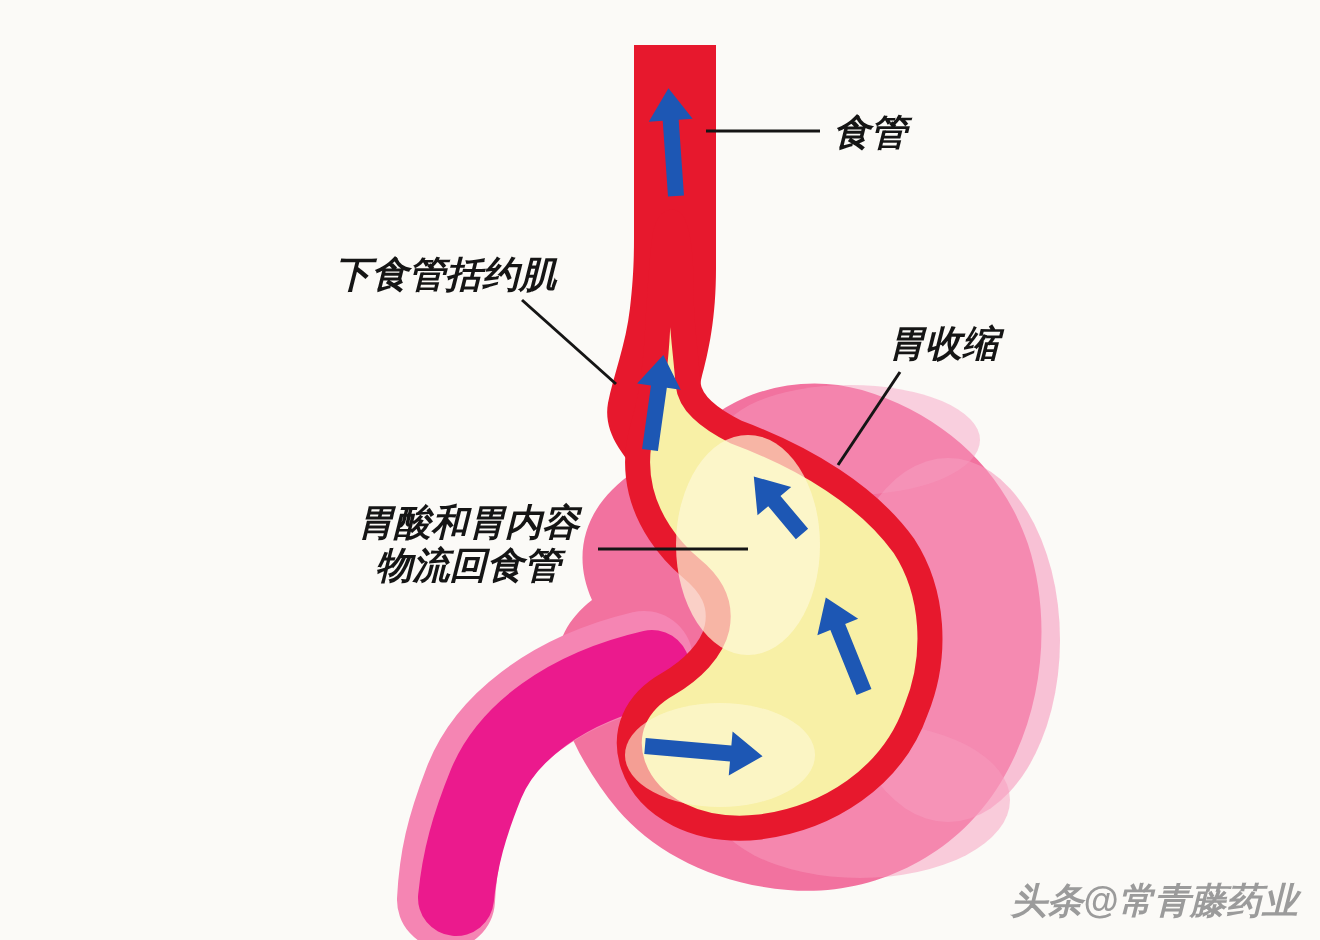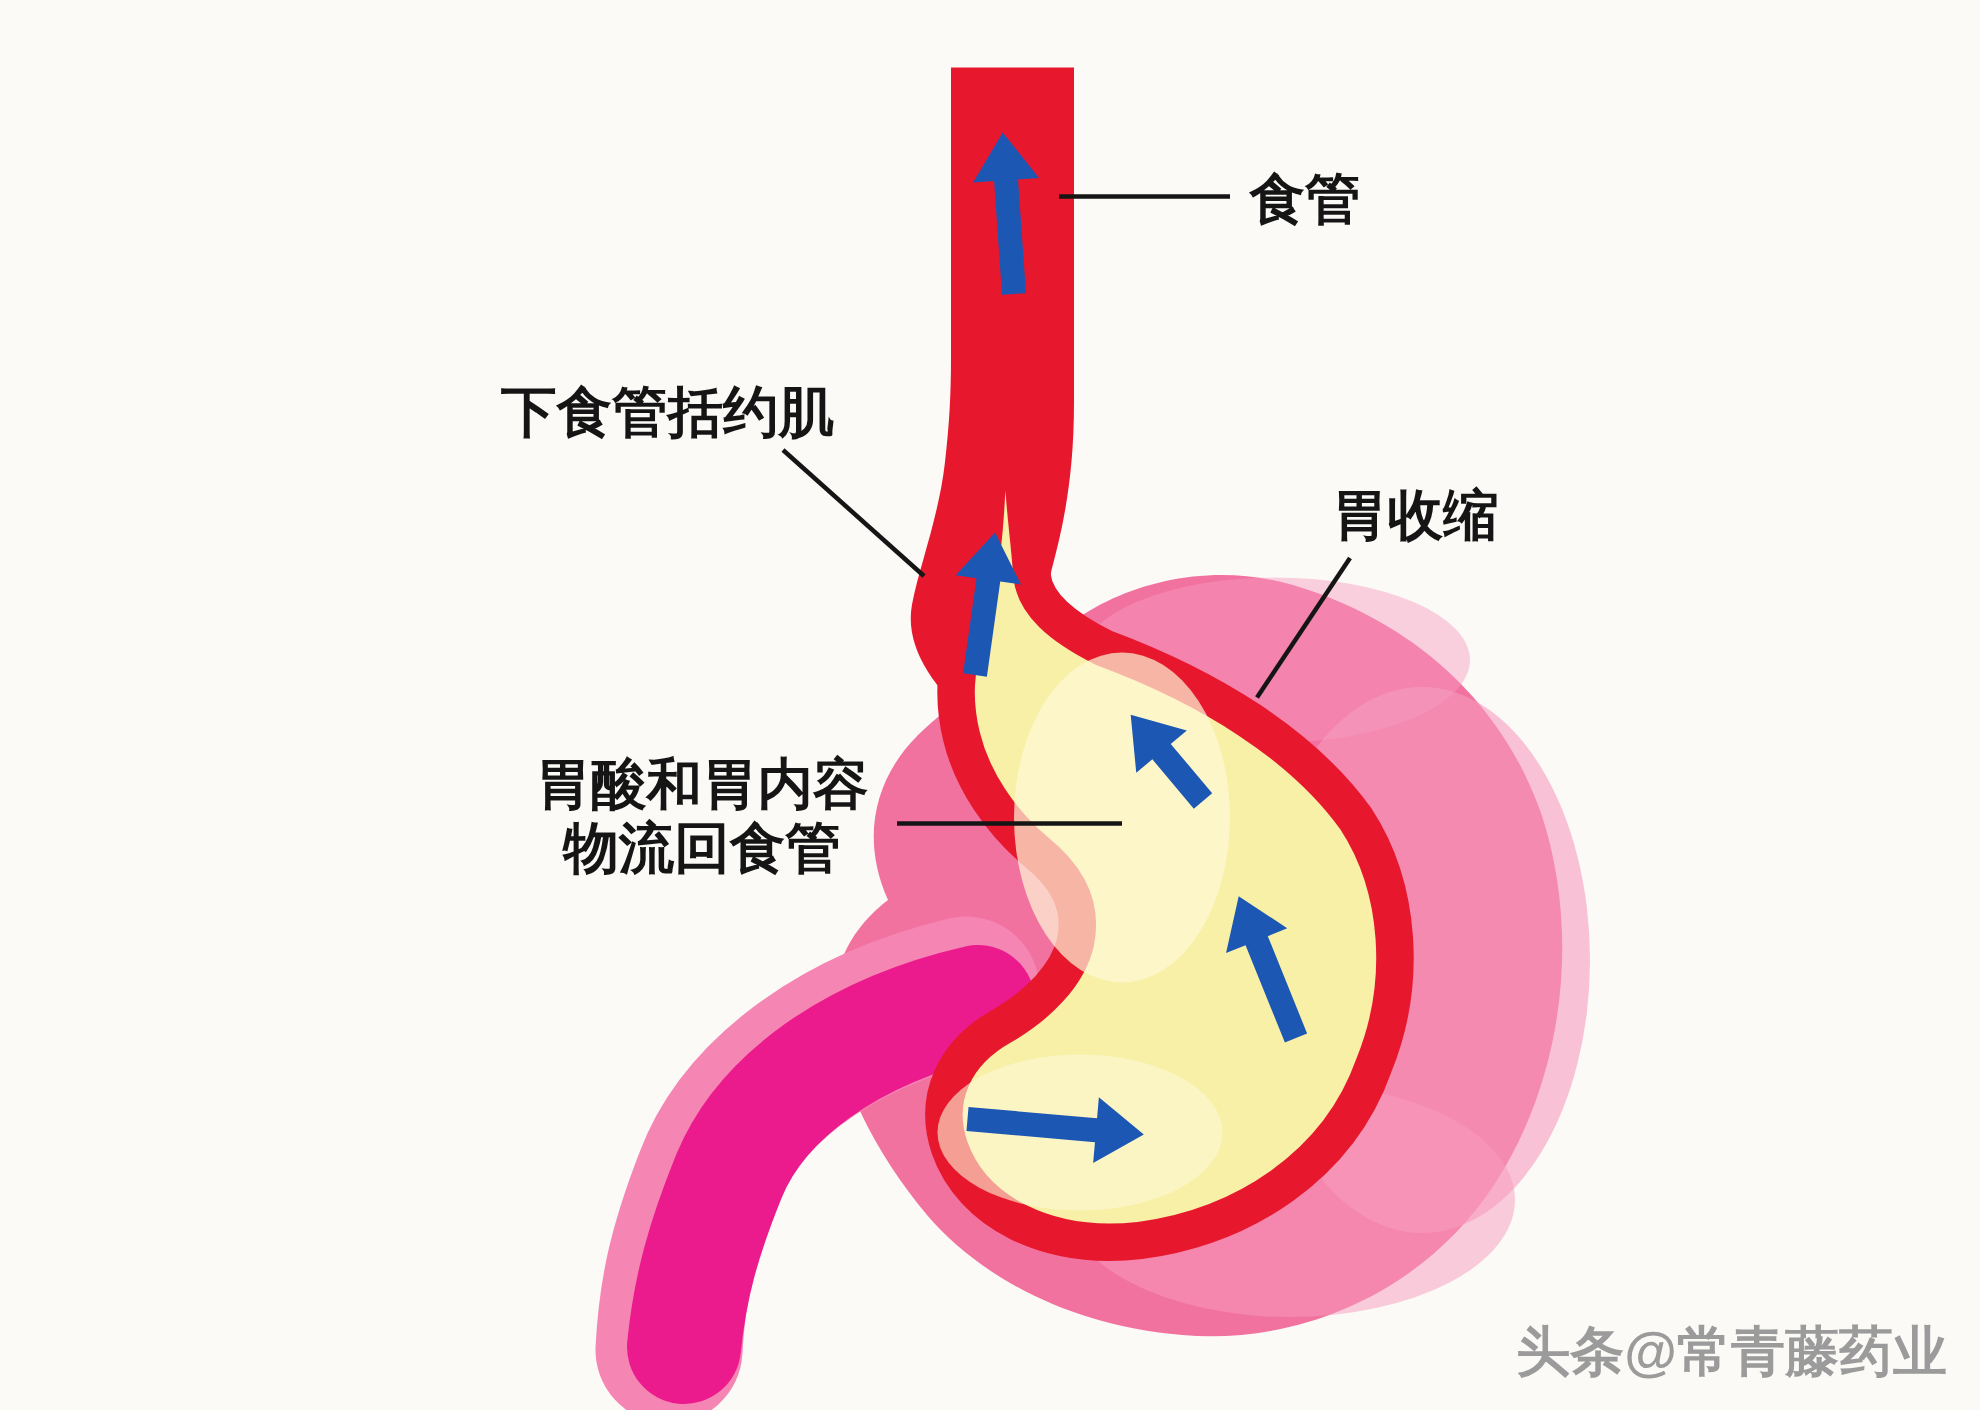--- a/index.html
+++ b/index.html
@@ -1,17 +1,17 @@
 <!DOCTYPE html>
 <html><head>
 <meta charset="utf-8">
 <style>
   html,body{margin:0;padding:0;}
   body{font-family:"Liberation Sans","DejaVu Sans",sans-serif;}
-  .stage{position:relative;width:1320px;height:940px;overflow:hidden;}
+  .stage{position:relative;width:1320px;height:940px;overflow:hidden;font-style:italic;}
   svg{display:block;}
   .label-text{font-family:"Liberation Sans","DejaVu Sans",sans-serif;font-weight:700;}
 </style>
 </head>
 <body>
 
 <div class="stage">
   <svg width="1320" height="940" viewBox="0 0 1320 940" xmlns="http://www.w3.org/2000/svg">
 
     <rect x="0" y="0" width="1320" height="940" fill="#fbfaf7"></rect>

